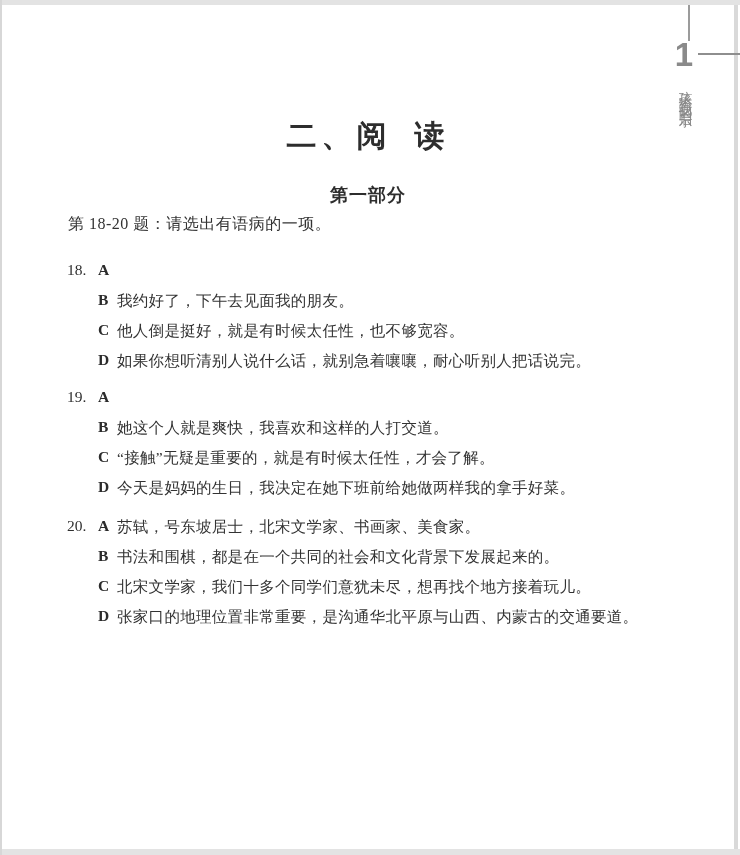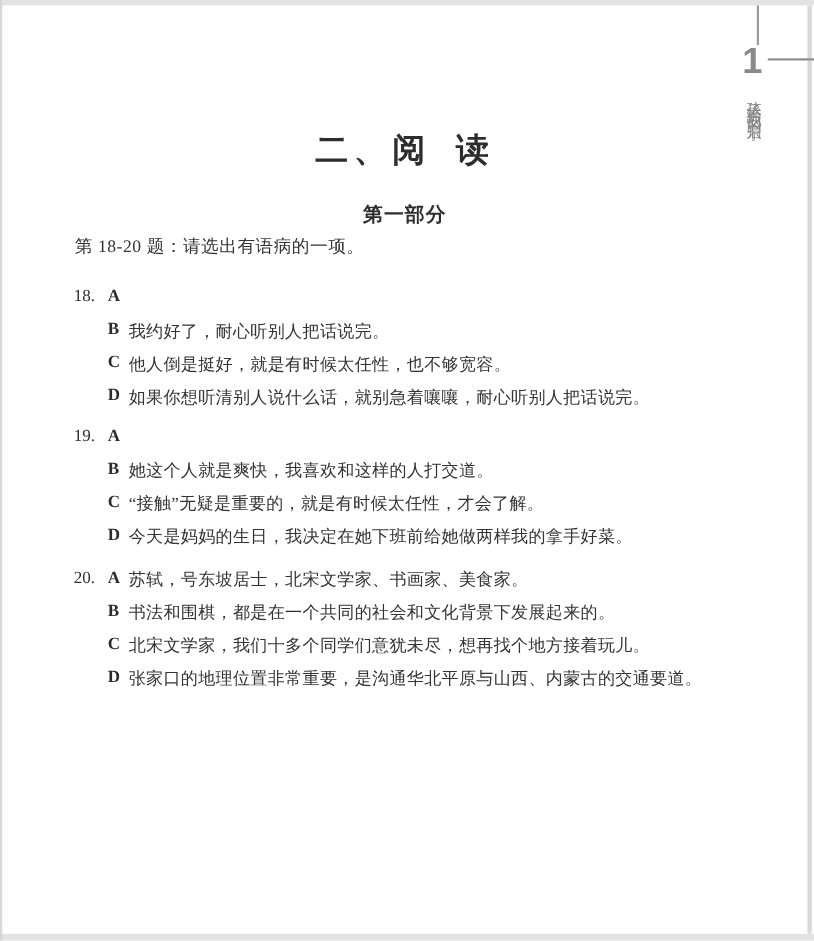--- a/index.html
+++ b/index.html
@@ -90,21 +90,21 @@
   <div class="part-title">第一部分</div>
   <div class="instruction">第 18-20 题：请选出有语病的一项。</div>
 
   <div class="question q18">
     <div class="opt-row">
       <span class="q-num">18.</span>
       <span class="opt-letter">A</span>
     </div>
     <div class="opt-row">
       <span class="opt-letter">B</span>
-      <span class="opt-text">我约好了，耐心听别人把话说完。</span>
+      <span class="opt-text">我约好了，下午去见面我的朋友。</span>
     </div>
     <div class="opt-row">
       <span class="opt-letter">C</span>
       <span class="opt-text">他人倒是挺好，就是有时候太任性，也不够宽容。</span>
     </div>
     <div class="opt-row">
       <span class="opt-letter">D</span>
       <span class="opt-text">如果你想听清别人说什么话，就别急着嚷嚷，耐心听别人把话说完。</span>
     </div>
   </div>

